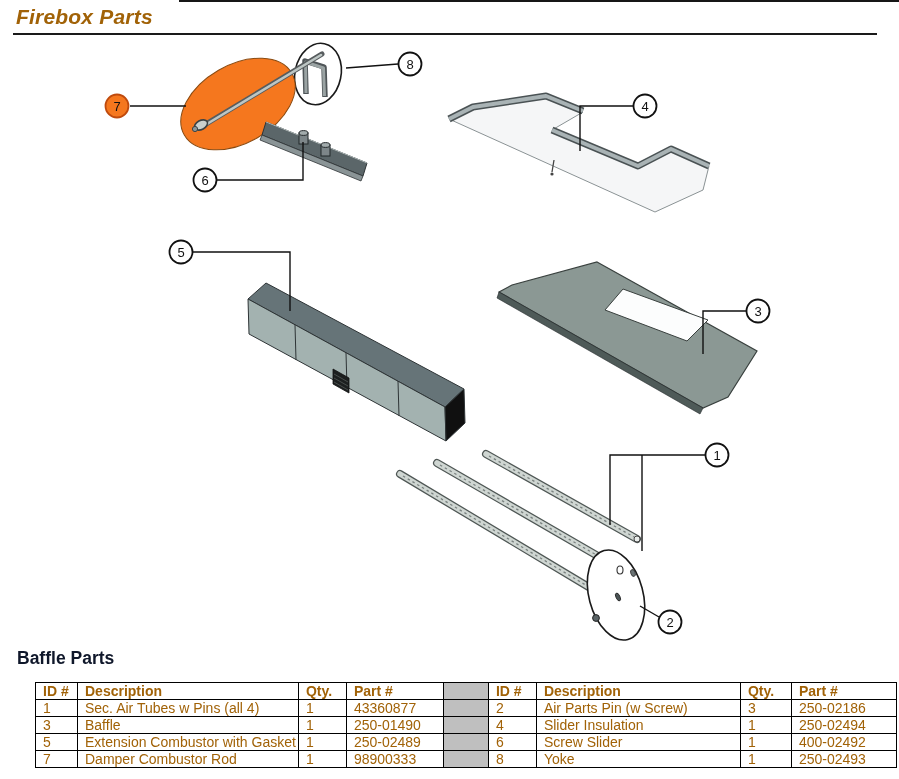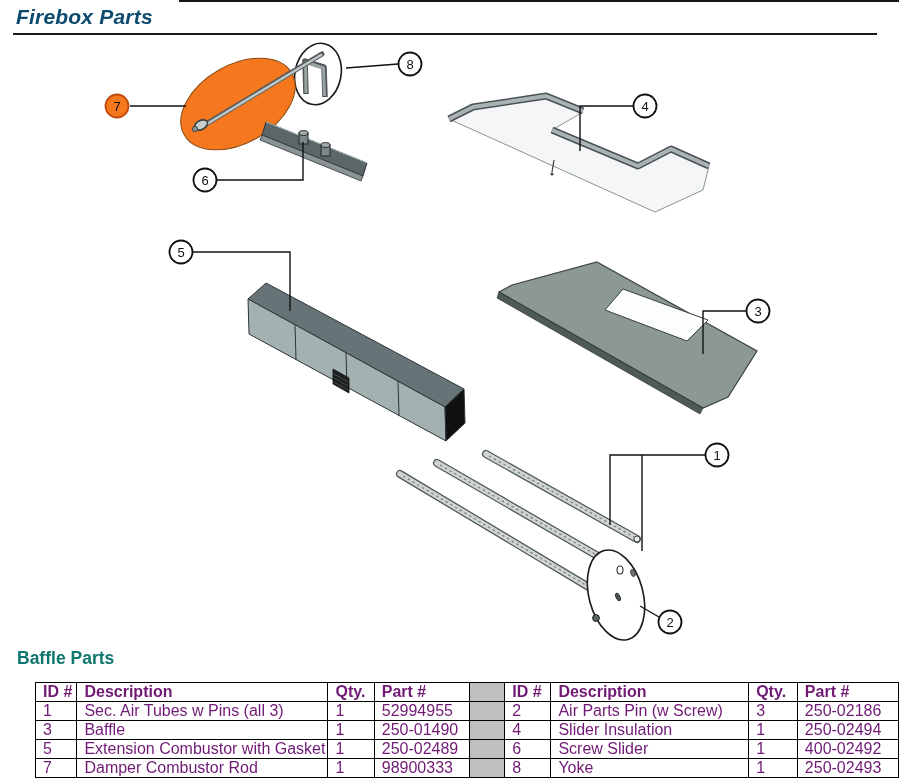--- a/index.html
+++ b/index.html
@@ -1,25 +1,25 @@
 <!DOCTYPE html>
 <html><head>
 <meta charset="utf-8">
 <style>
   html,body{margin:0;padding:0;background:#fff;}
   .page{position:relative;width:899px;height:779px;background:#fff;overflow:hidden;
         font-family:"Liberation Sans",sans-serif;color:#111;}
   .top-bar{position:absolute;left:179px;top:0;width:720px;height:2px;background:#161616;}
   .page-title{position:absolute;left:16px;top:5px;margin:0;font-size:21px;font-weight:bold;
-              font-style:italic;letter-spacing:.2px;color:#0c4a6e;}
+              font-style:italic;letter-spacing:.2px;color:#a16207;}
   .title-rule{position:absolute;left:13px;top:33px;width:864px;height:2px;background:#1a1a1a;}
   .diagram{position:absolute;left:0;top:0;}
-  .section-title{position:absolute;left:17px;top:648px;margin:0;font-size:17.5px;font-weight:bold;color:#0f766e;}
+  .section-title{position:absolute;left:17px;top:648px;margin:0;font-size:17.5px;font-weight:bold;color:#0f172a;}
   .parts-table{position:absolute;left:35px;top:682px;border-collapse:collapse;table-layout:fixed;
-               font-size:16px;color:#701a75;padding-left:16px;}
+               font-size:14px;color:#a16207;padding-left:16px;}
   .parts-table td{border:1px solid #000;height:15px;padding:0 2px 0 7px;overflow:hidden;
                   white-space:nowrap;vertical-align:middle;}
   .parts-table tr.hdr td{font-weight:bold;height:16px;}
   .parts-table td.spacer{background:#bfbfbf;padding:0;}
   
   .leader{fill:none;stroke:#111;stroke-width:1.4;}
   .callout circle{fill:#ffffff;stroke:#111;stroke-width:1.8;}
   .callout text{font-family:"Liberation Sans",sans-serif;font-size:13px;fill:#111;text-anchor:middle;}
   .outline{stroke:#2e3436;stroke-width:1;}
 </style>
@@ -174,23 +174,23 @@
         <td>Qty.</td>
         <td>Part #</td>
         <td class="spacer"></td>
         <td>ID #</td>
         <td>Description</td>
         <td>Qty.</td>
         <td>Part #</td>
       </tr>
       <tr>
         <td>1</td>
-        <td>Sec. Air Tubes w Pins (all 3)</td>
-        <td>1</td>
-        <td>52994955</td>
+        <td>Sec. Air Tubes w Pins (all 4)</td>
+        <td>1</td>
+        <td>43360877</td>
         <td class="spacer"></td>
         <td>2</td>
         <td>Air Parts Pin (w Screw)</td>
         <td>3</td>
         <td>250-02186</td>
       </tr>
       <tr>
         <td>3</td>
         <td>Baffle</td>
         <td>1</td>

